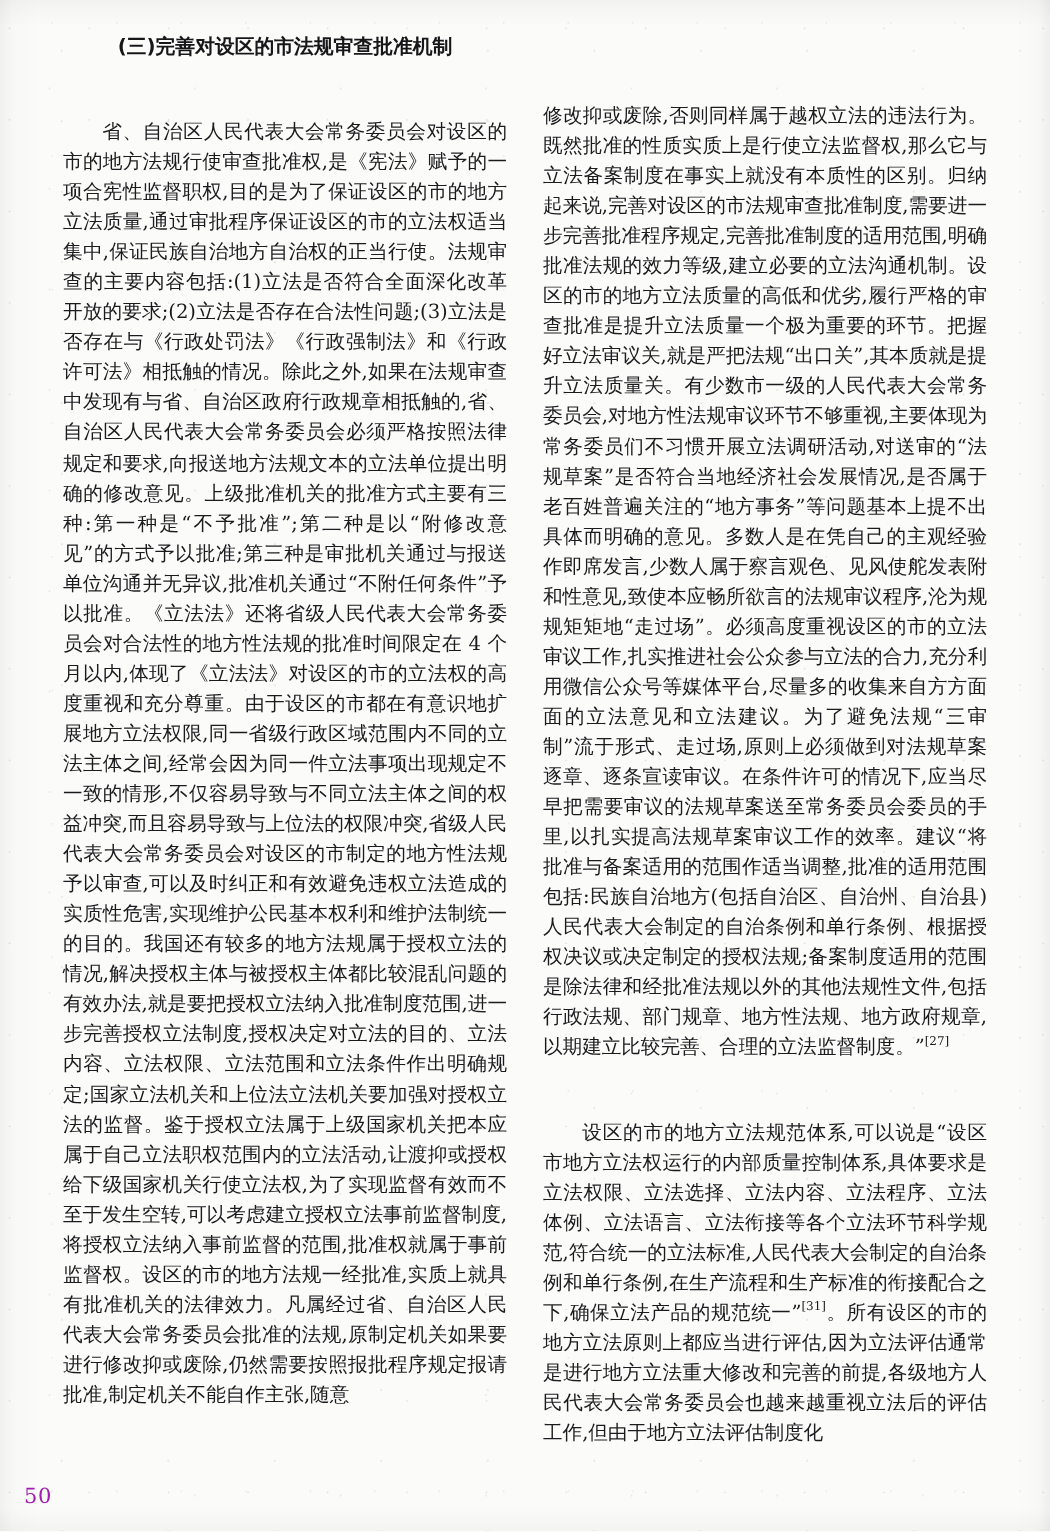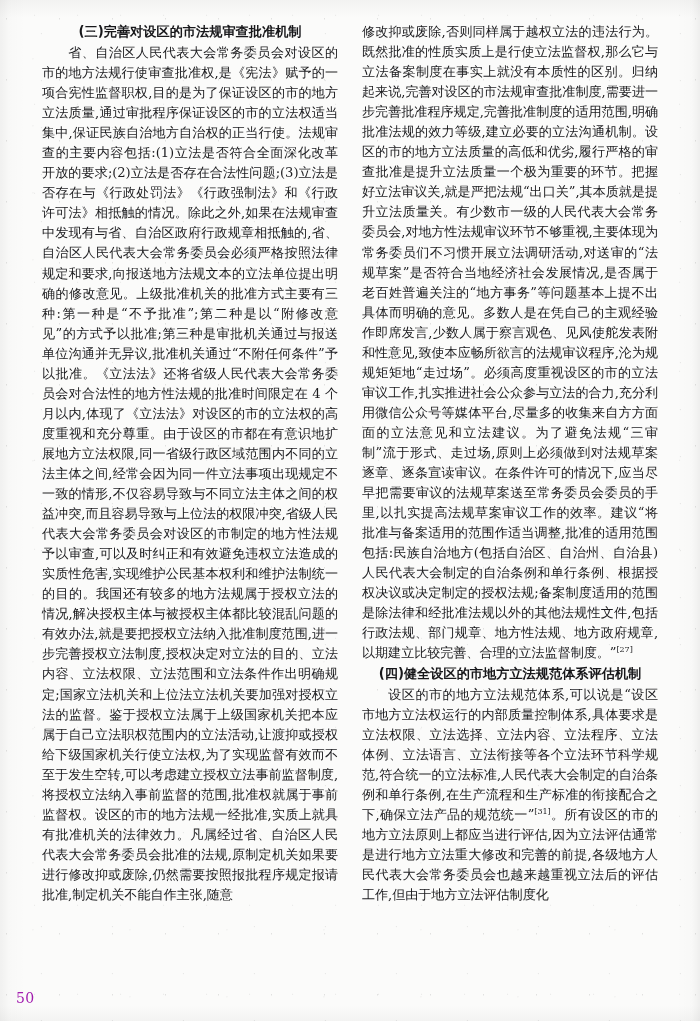--- a/index.html
+++ b/index.html
@@ -41,20 +41,21 @@
     height: 940px;
     display: flex;
     flex-direction: row;
     justify-content: space-between;
   }
 
   .column {
     width: 296px;
     display: flex;
     flex-direction: column;
+    gap: 36px;
   }
 
   .sec-heading {
     font-family: "DejaVu Sans", "Liberation Sans", sans-serif;
     font-weight: bold;
     font-size: 13.2px;
     line-height: 20px;
     color: #17171a;
     text-align: center;
     letter-spacing: 0px;
@@ -71,20 +72,21 @@
     text-align-last: left;
     text-justify: inter-character;
     margin: 0;
     text-indent: 2em;
     letter-spacing: -0.05px;
     word-break: break-all;
   }
 
   .body-para.cont {
     text-indent: 0;
+    margin-top: 46px;
   }
 
   .fn {
     font-size: 8px;
     vertical-align: super;
     line-height: 0;
   }
 
   .page-number {
     position: absolute;
@@ -120,21 +122,20 @@
   <div class="content">
 
     <div class="column">
       <h2 class="sec-heading">(三)完善对设区的市法规审查批准机制</h2>
       <p class="body-para">省、自治区人民代表大会常务委员会对设区的市的地方法规行使审查批准权,是《宪法》赋予的一项合宪性监督职权,目的是为了保证设区的市的地方立法质量,通过审批程序保证设区的市的立法权适当集中,保证民族自治地方自治权的正当行使。法规审查的主要内容包括:(1)立法是否符合全面深化改革开放的要求;(2)立法是否存在合法性问题;(3)立法是否存在与《行政处罚法》《行政强制法》和《行政许可法》相抵触的情况。除此之外,如果在法规审查中发现有与省、自治区政府行政规章相抵触的,省、自治区人民代表大会常务委员会必须严格按照法律规定和要求,向报送地方法规文本的立法单位提出明确的修改意见。上级批准机关的批准方式主要有三种:第一种是“不予批准”;第二种是以“附修改意见”的方式予以批准;第三种是审批机关通过与报送单位沟通并无异议,批准机关通过“不附任何条件”予以批准。《立法法》还将省级人民代表大会常务委员会对合法性的地方性法规的批准时间限定在 4 个月以内,体现了《立法法》对设区的市的立法权的高度重视和充分尊重。由于设区的市都在有意识地扩展地方立法权限,同一省级行政区域范围内不同的立法主体之间,经常会因为同一件立法事项出现规定不一致的情形,不仅容易导致与不同立法主体之间的权益冲突,而且容易导致与上位法的权限冲突,省级人民代表大会常务委员会对设区的市制定的地方性法规予以审查,可以及时纠正和有效避免违权立法造成的实质性危害,实现维护公民基本权利和维护法制统一的目的。我国还有较多的地方法规属于授权立法的情况,解决授权主体与被授权主体都比较混乱问题的有效办法,就是要把授权立法纳入批准制度范围,进一步完善授权立法制度,授权决定对立法的目的、立法内容、立法权限、立法范围和立法条件作出明确规定;国家立法机关和上位法立法机关要加强对授权立法的监督。鉴于授权立法属于上级国家机关把本应属于自己立法职权范围内的立法活动,让渡抑或授权给下级国家机关行使立法权,为了实现监督有效而不至于发生空转,可以考虑建立授权立法事前监督制度,将授权立法纳入事前监督的范围,批准权就属于事前监督权。设区的市的地方法规一经批准,实质上就具有批准机关的法律效力。凡属经过省、自治区人民代表大会常务委员会批准的法规,原制定机关如果要进行修改抑或废除,仍然需要按照报批程序规定报请批准,制定机关不能自作主张,随意</p>
     </div>
 
     <div class="column">
       <p class="body-para cont"><span>修改抑或废除,否则同样属于越权立法的违法行为。既然批准的性质实质上是行使立法监督权,那么它与立法备案制度在事实上就没有本质性的区别。归纳起来说,完善对设区的市法规审查批准制度,需要进一步完善批准程序规定,完善批准制度的适用范围,明确批准法规的效力等级,建立必要的立法沟通机制。设区的市的地方立法质量的高低和优劣,履行严格的审查批准是提升立法质量一个极为重要的环节。把握好立法审议关,就是严把法规“出口关”,其本质就是提升立法质量关。有少数市一级的人民代表大会常务委员会,对地方性法规审议环节不够重视,主要体现为常务委员们不习惯开展立法调研活动,对送审的“法规草案”是否符合当地经济社会发展情况,是否属于老百姓普遍关注的“地方事务”等问题基本上提不出具体而明确的意见。多数人是在凭自己的主观经验作即席发言,少数人属于察言观色、见风使舵发表附和性意见,致使本应畅所欲言的法规审议程序,沦为规规矩矩地“走过场”。必须高度重视设区的市的立法审议工作,扎实推进社会公众参与立法的合力,充分利用微信公众号等媒体平台,尽量多的收集来自方方面面的立法意见和立法建议。为了避免法规“三审制”流于形式、走过场,原则上必须做到对法规草案逐章、逐条宣读审议。在条件许可的情况下,应当尽早把需要审议的法规草案送至常务委员会委员的手里,以扎实提高法规草案审议工作的效率。建议“将批准与备案适用的范围作适当调整,批准的适用范围包括:民族自治地方(包括自治区、自治州、自治县)人民代表大会制定的自治条例和单行条例、根据授权决议或决定制定的授权法规;备案制度适用的范围是除法律和经批准法规以外的其他法规性文件,包括行政法规、部门规章、地方性法规、地方政府规章,以期建立比较完善、合理的立法监督制度。”</span><span class="fn">[27]</span></p>
 
-      <h2 class="sec-heading">(四)健全设区的市地方立法规范体系评估机制</h2>
 
       <p class="body-para"><span>设区的市的地方立法规范体系,可以说是“设区市地方立法权运行的内部质量控制体系,具体要求是立法权限、立法选择、立法内容、立法程序、立法体例、立法语言、立法衔接等各个立法环节科学规范,符合统一的立法标准,人民代表大会制定的自治条例和单行条例,在生产流程和生产标准的衔接配合之下,确保立法产品的规范统一”</span><span class="fn">[31]</span><span>。所有设区的市的地方立法原则上都应当进行评估,因为立法评估通常是进行地方立法重大修改和完善的前提,各级地方人民代表大会常务委员会也越来越重视立法后的评估工作,但由于地方立法评估制度化</span></p>
     </div>
 
   </div>
 
   <div class="page-number">50</div>
 
   <div class="speckle"></div>
 

